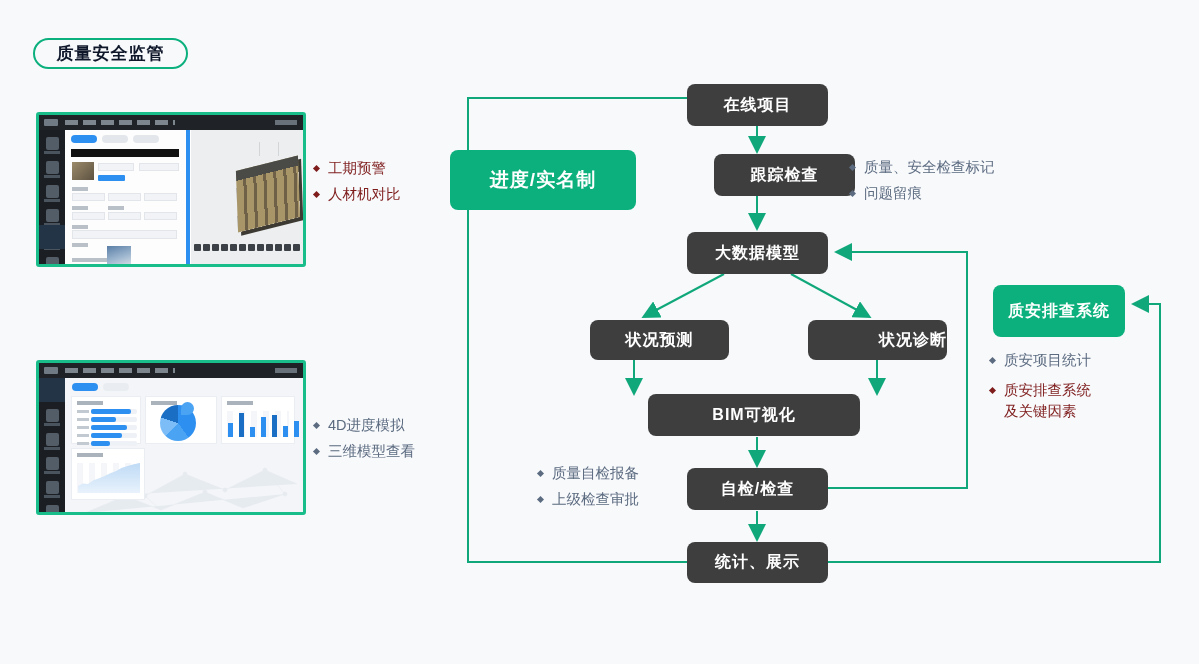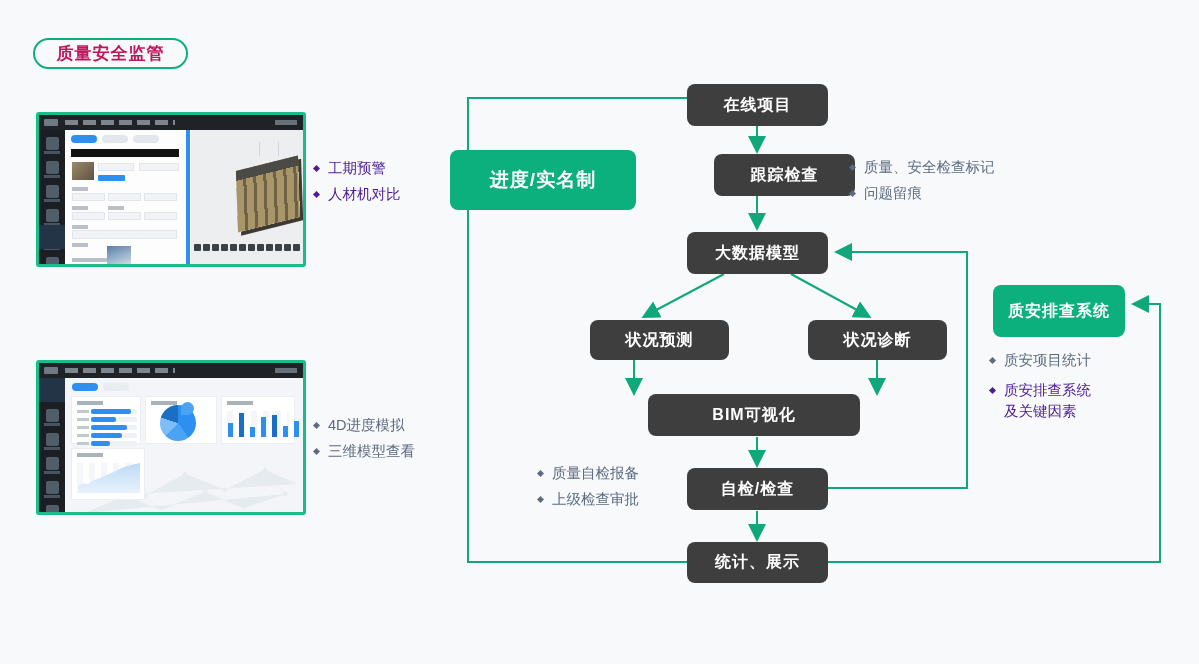--- a/index.html
+++ b/index.html
@@ -12,21 +12,21 @@
   .stage{position:absolute;left:0;top:0;width:1199px;height:664px;}
 
   
   .title-pill{
     position:absolute;left:33px;top:38px;width:155px;height:31px;
     border:2px solid #0bb07c;border-radius:17px;
     display:flex;align-items:center;justify-content:center;
     box-sizing:border-box;background:#f7f9fb;
   }
   .title-pill span{
-    color:#be185d;font-size:17px;font-weight:bold;letter-spacing:1px;
+    color:#0f172a;font-size:17px;font-weight:bold;letter-spacing:1px;
   }
 
   
   .shot{
     position:absolute;border:3px solid #19bd8a;border-radius:3px;
     background:#222;overflow:hidden;box-sizing:border-box;
     filter:blur(.4px);
   }
   .shot-1{left:36px;top:112px;width:270px;height:155px;}
   .shot-2{left:36px;top:360px;width:270px;height:155px;}
@@ -107,21 +107,21 @@
   .bullets{position:absolute;z-index:6;}
   .bullets li{
     list-style:none;margin:0 0 5px 0;padding-left:14px;position:relative;
     font-size:14.5px;line-height:21px;white-space:pre-line;
   }
   .bullets li::before{
     content:"";position:absolute;left:0;top:8px;width:5px;height:5px;
     background:currentColor;transform:rotate(45deg);
   }
   ul.bullets{margin:0;padding:0;}
-  .c-green{color:#4c1d95;}
+  .c-green{color:#7f1d1d;}
   .c-slate{color:#5c6b80;}
 
   svg.wires{position:absolute;left:0;top:0;width:1199px;height:664px;z-index:1;}
 </style>
 </head>
 <body>
 
 <div class="stage">
 
   <svg class="wires" viewBox="0 0 1199 664">
@@ -353,21 +353,21 @@
   </div>
 
   <div class="node" style="left:687px;top:232px;width:141px;height:42px;">
     <span>大数据模型</span>
   </div>
 
   <div class="node" style="left:565px;top:320px;width:139px;height:40px;margin-left:25px;">
     <span>状况预测</span>
   </div>
 
-  <div class="node" style="left:808px;top:320px;width:139px;height:40px;">
+  <div class="node" style="left:808px;top:320px;width:139px;height:40px;justify-content:flex-end;">
     <span>状况诊断</span>
   </div>
 
   <div class="node" style="left:648px;top:394px;width:212px;height:42px;">
     <span>BIM可视化</span>
   </div>
 
   <div class="node" style="left:687px;top:468px;width:141px;height:42px;">
     <span>自检/检查</span>
   </div>

